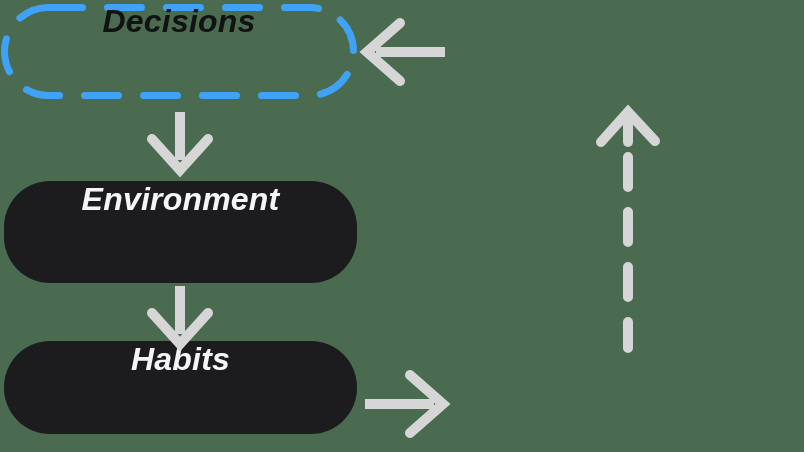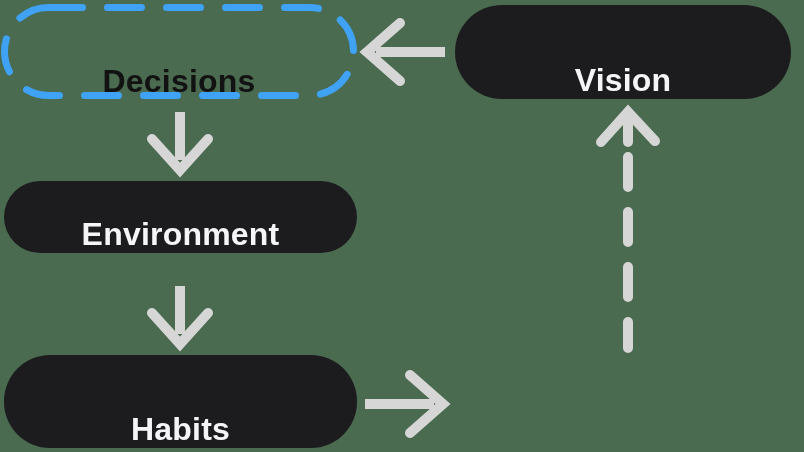--- a/index.html
+++ b/index.html
@@ -17,40 +17,41 @@
   .canvas {
     position: relative;
     width: 804px;
     height: 452px;
     background: var(--background);
   }
 
   .node {
     position: absolute;
     display: flex;
-    align-items: flex-end;
+    align-items: flex-start;
     justify-content: center;
+    font-style: italic;
   }
   .node .label {
     font-size: 32px;
     font-weight: 700;
     letter-spacing: 0.2px;
     white-space: nowrap;
   }
 
   .node-solid {
     background: var(--node-fill);
     color: var(--node-text);
   }
 
   .node-decisions { left: 0px;   top: 3px;   width: 358px; height: 97px; }
   .node-decisions .label { color: var(--highlight-text); }
   .node-vision    { left: 455px; top: 5px;   width: 336px; height: 94px; border-radius: 47px; }
-  .node-environment { left: 4px; top: 181px; width: 353px; height: 72px; border-radius: 46px; }
-  .node-habits    { left: 4px;   top: 355px; width: 353px; height: 93px; border-radius: 46px; }
+  .node-environment { left: 4px; top: 181px; width: 353px; height: 102px; border-radius: 46px; }
+  .node-habits    { left: 4px;   top: 341px; width: 353px; height: 93px; border-radius: 46px; }
   .node-results   { left: 452px; top: 355px; width: 345px; height: 94px; border-radius: 47px; }
 
   .dash-border {
     position: absolute;
     inset: 0;
     width: 100%;
     height: 100%;
     pointer-events: none;
   }
   .dash-border rect {
@@ -87,23 +88,20 @@
 
 <div class="canvas">
 
   <div class="node node-decisions">
     <svg class="dash-border" viewBox="0 0 358 97" xmlns="http://www.w3.org/2000/svg">
       <rect x="4.5" y="4.5" width="349" height="88" rx="44" ry="44"></rect>
     </svg>
     <span class="label">Decisions</span>
   </div>
 
-  <div class="node node-solid node-vision">
-    <span class="label">Vision</span>
-  </div>
 
   <div class="node node-solid node-environment">
     <span class="label">Environment</span>
   </div>
 
   <div class="node node-solid node-habits">
     <span class="label">Habits</span>
   </div>
 
 

